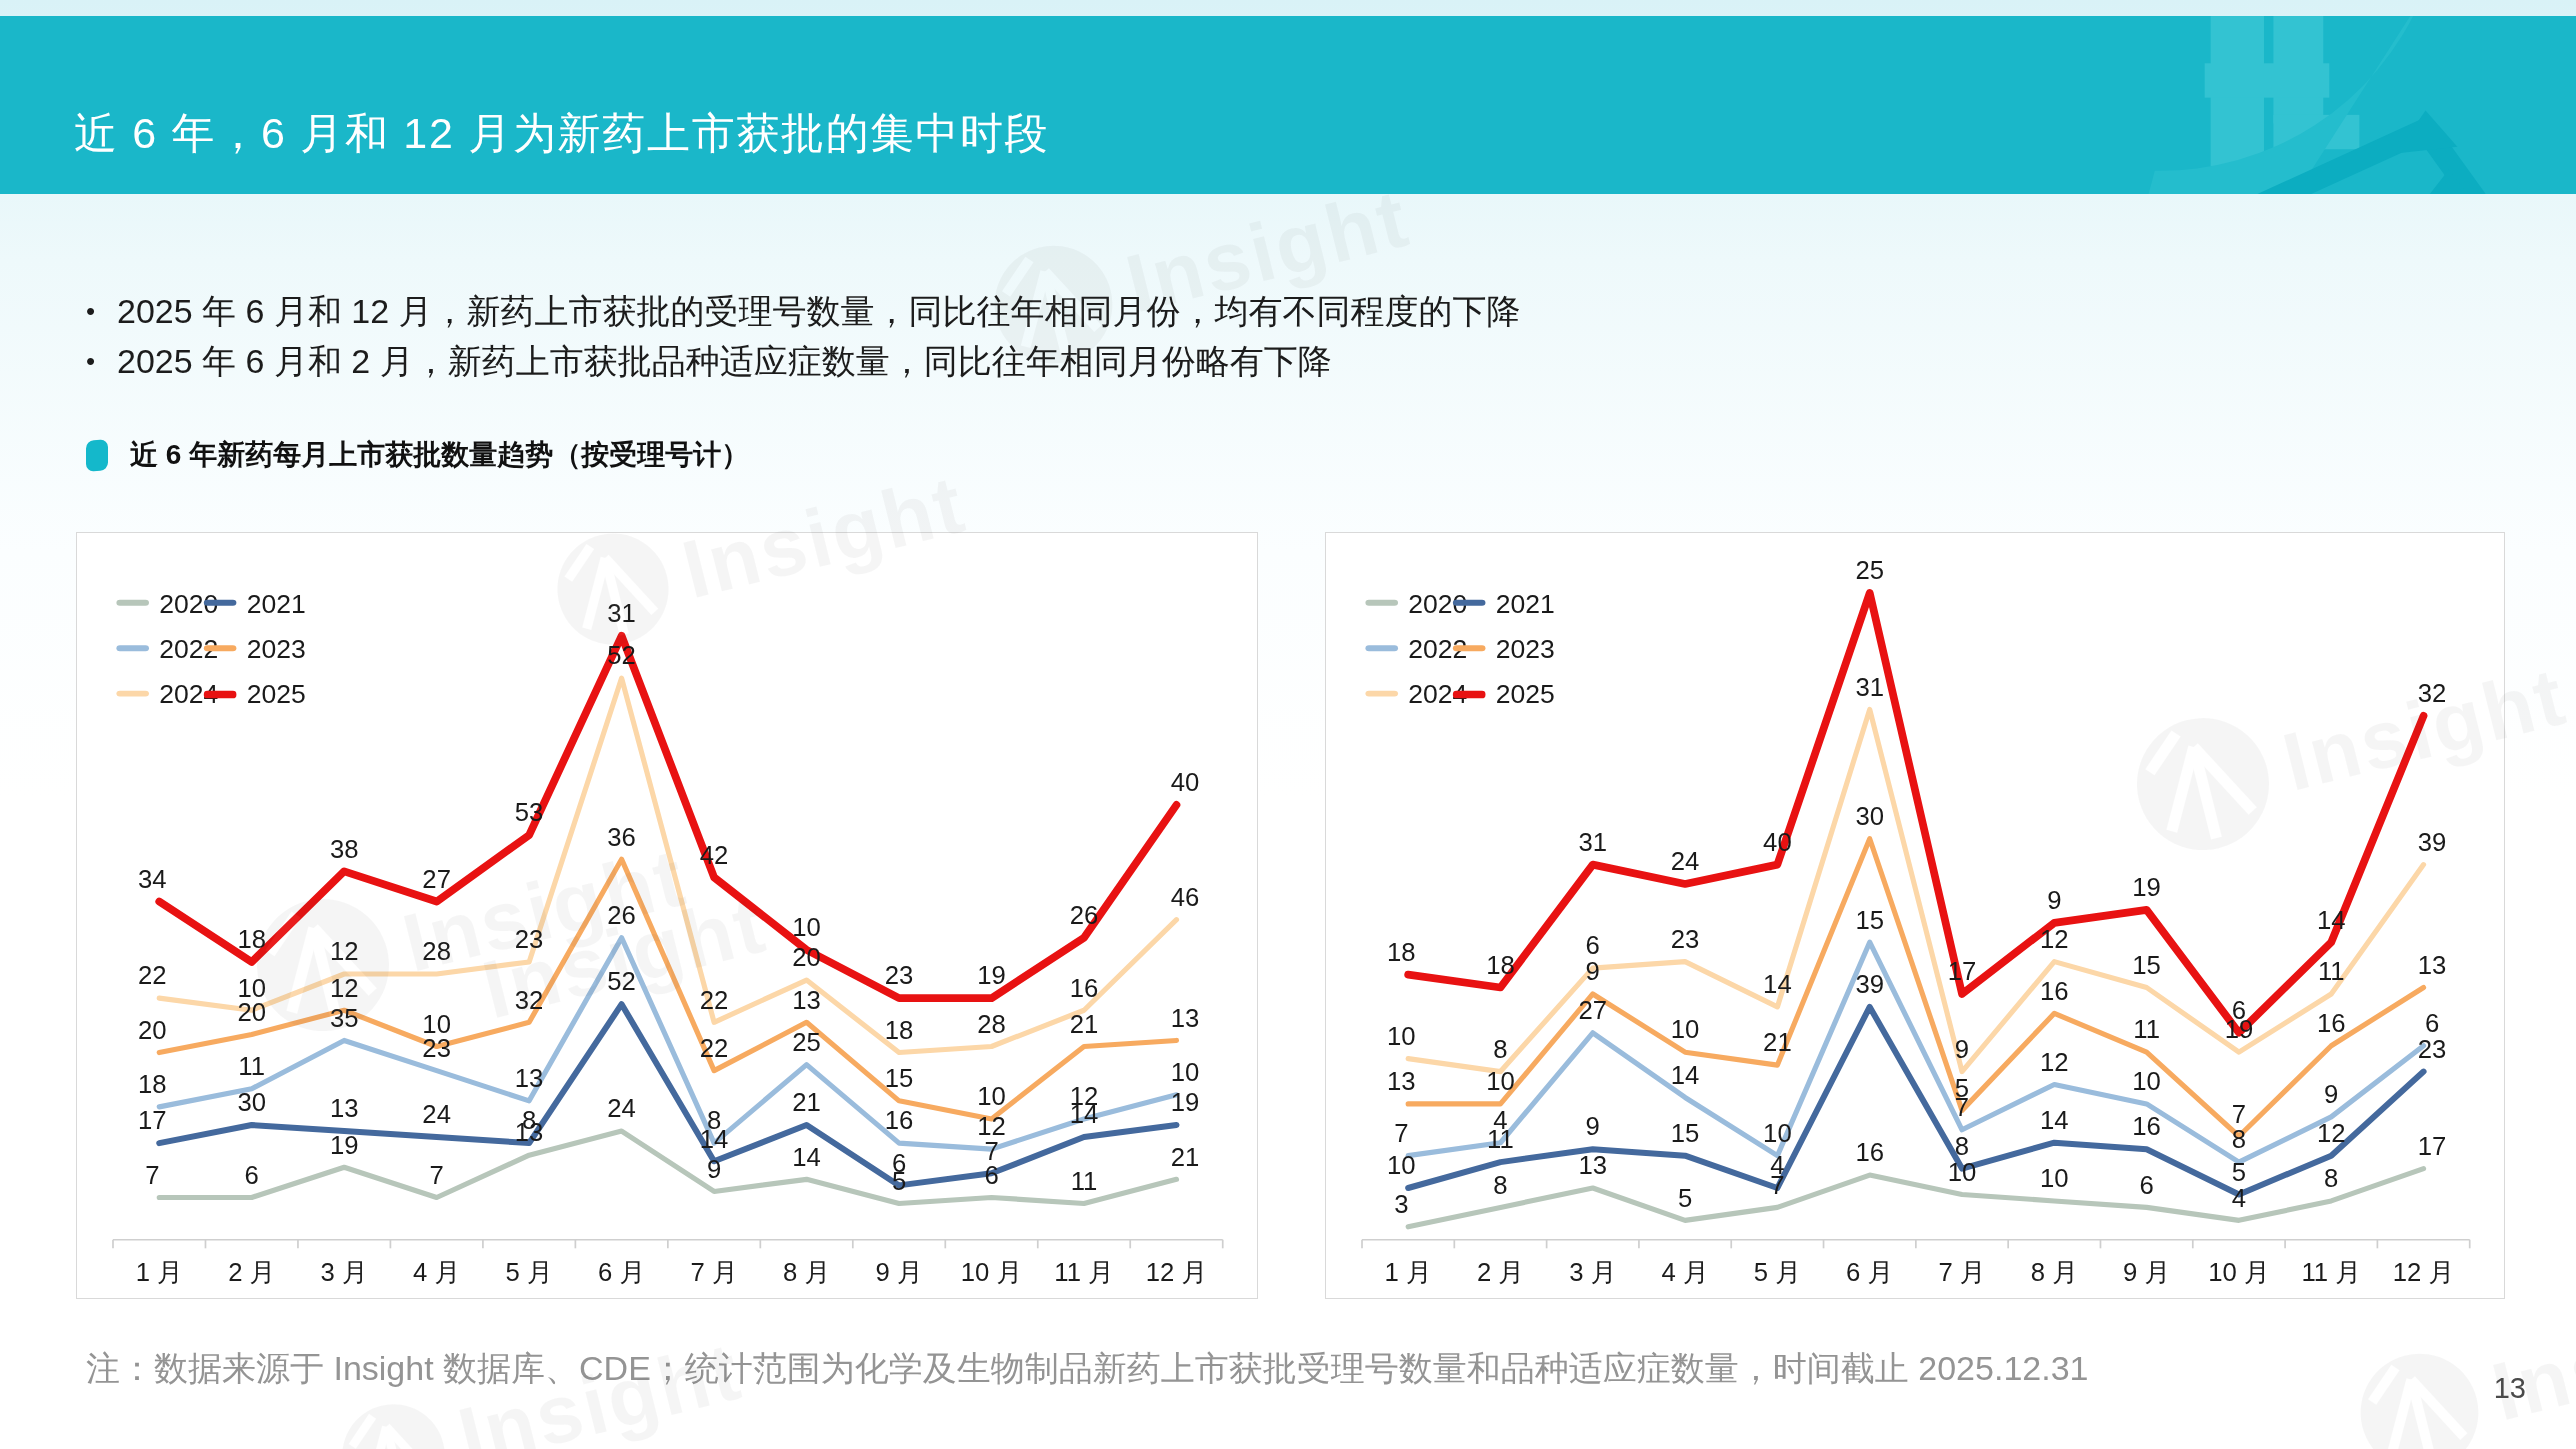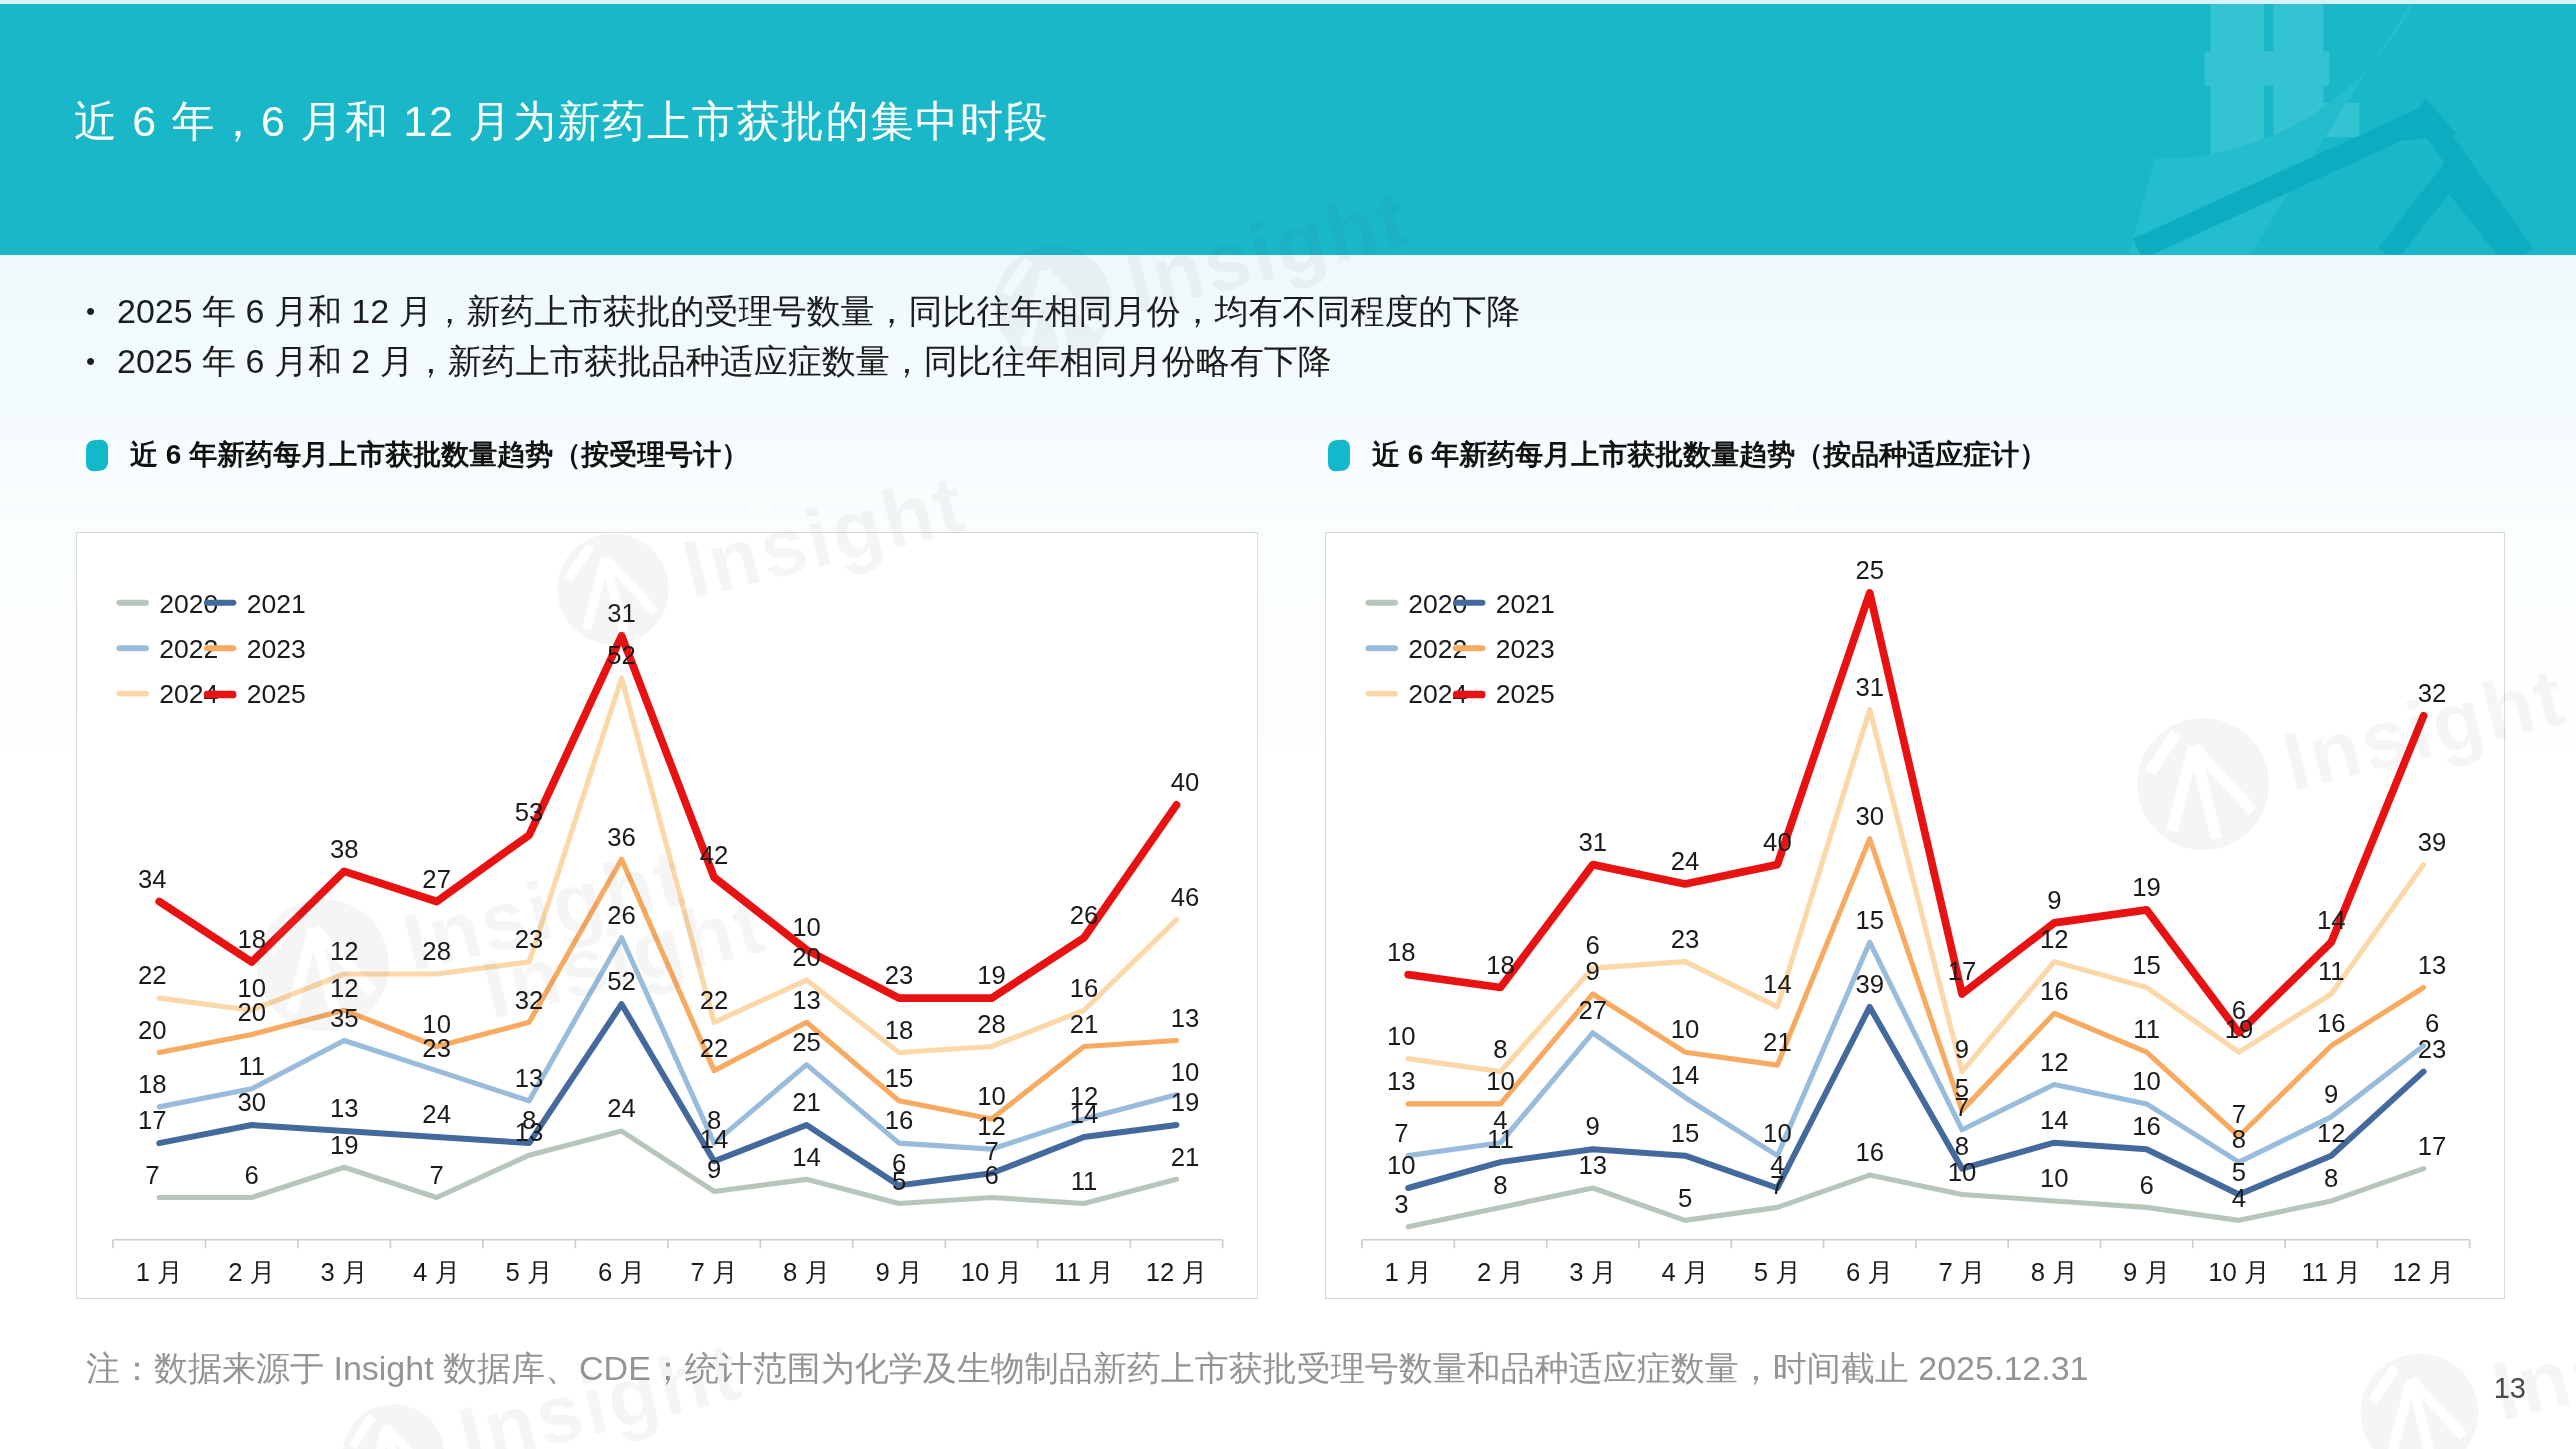--- a/index.html
+++ b/index.html
@@ -1,20 +1,20 @@
 <!DOCTYPE html>
 <html style="font-size:13.7px"><head>
 <meta charset="utf-8">
 <style>
   html,body{margin:0;padding:0;background:#fff;}
   #stage{position:relative;width:2576px;height:1449px;overflow:hidden;
          font-family:"Liberation Sans","DejaVu Sans",sans-serif;
          background:linear-gradient(180deg,#d9f2f7 0%,#eef9fb 18%,#fbfeff 38%,#ffffff 55%);}
   
-  .header{position:absolute;left:0;top:4px;width:2576px;height:251px;background:#1ab7c9;overflow:hidden;}
+  .header{position:absolute;left:0;top:16px;width:2576px;height:178px;background:#1ab7c9;overflow:hidden;}
   .header-title{position:absolute;left:74px;top:89px;font-size:43px;font-weight:500;color:#ffffff;letter-spacing:1.7px;}
   .header-deco{position:absolute;right:0;top:0;width:447px;height:251px;}
   
   .bullets{position:absolute;left:86px;top:294px;}
   .bullet-row{display:flex;align-items:flex-start;margin-bottom:15.5px;}
   .bullet-dot{width:31px;font-size:26px;color:#1c1c1c;line-height:34px;}
   .bullet-text{font-size:34px;color:#1c1c1c;line-height:34px;}
   
   .sec{position:absolute;top:436px;display:flex;align-items:center;}
   .sec.left{left:86px;} .sec.right{left:1328px;}
@@ -63,24 +63,20 @@
     </div>
     <div class="bullet-row">
       <span class="bullet-dot">•</span>
       <span class="bullet-text">2025 年 6 月和 2 月，新药上市获批品种适应症数量，同比往年相同月份略有下降</span>
     </div>
   </div>
 
   <div class="sec left">
     <div class="sec-bullet"></div>
     <div class="sec-title">近 6 年新药每月上市获批数量趋势（按受理号计）</div>
-  </div>
-  <div class="sec right">
-    <div class="sec-bullet"></div>
-    <div class="sec-title">近 6 年新药每月上市获批数量趋势（按品种适应症计）</div>
   </div>
 
   <div class="card left">
     <svg viewBox="0 0 1377 893" preserveAspectRatio="none">
         <line x1="42" y1="825" x2="1337" y2="825" stroke="#cfcfcf" stroke-width="2"></line>
         <line x1="42" y1="825" x2="42" y2="835" stroke="#cfcfcf" stroke-width="2"></line>
         <line x1="149.91666666666669" y1="825" x2="149.91666666666669" y2="835" stroke="#cfcfcf" stroke-width="2"></line>
         <line x1="257.83333333333337" y1="825" x2="257.83333333333337" y2="835" stroke="#cfcfcf" stroke-width="2"></line>
         <line x1="365.75" y1="825" x2="365.75" y2="835" stroke="#cfcfcf" stroke-width="2"></line>
         <line x1="473.6666666666667" y1="825" x2="473.6666666666667" y2="835" stroke="#cfcfcf" stroke-width="2"></line>

